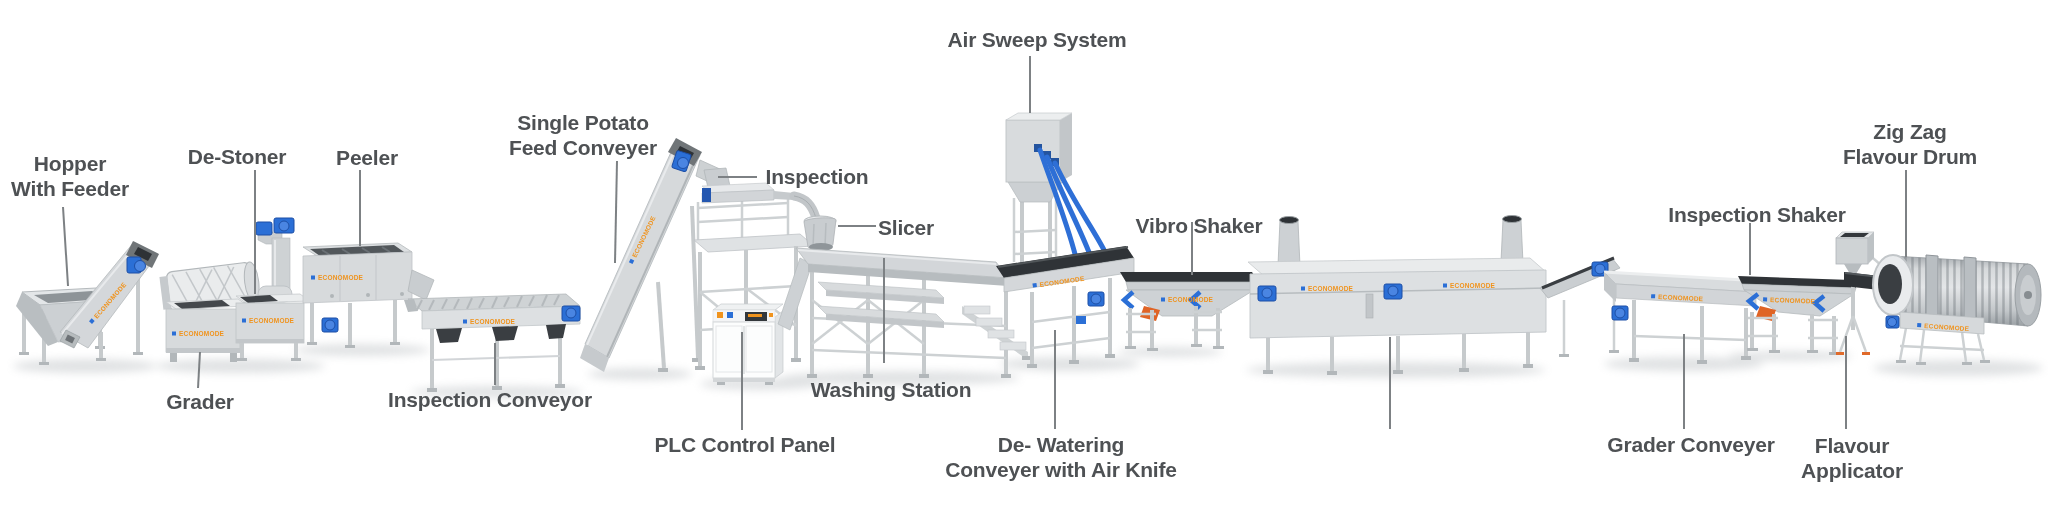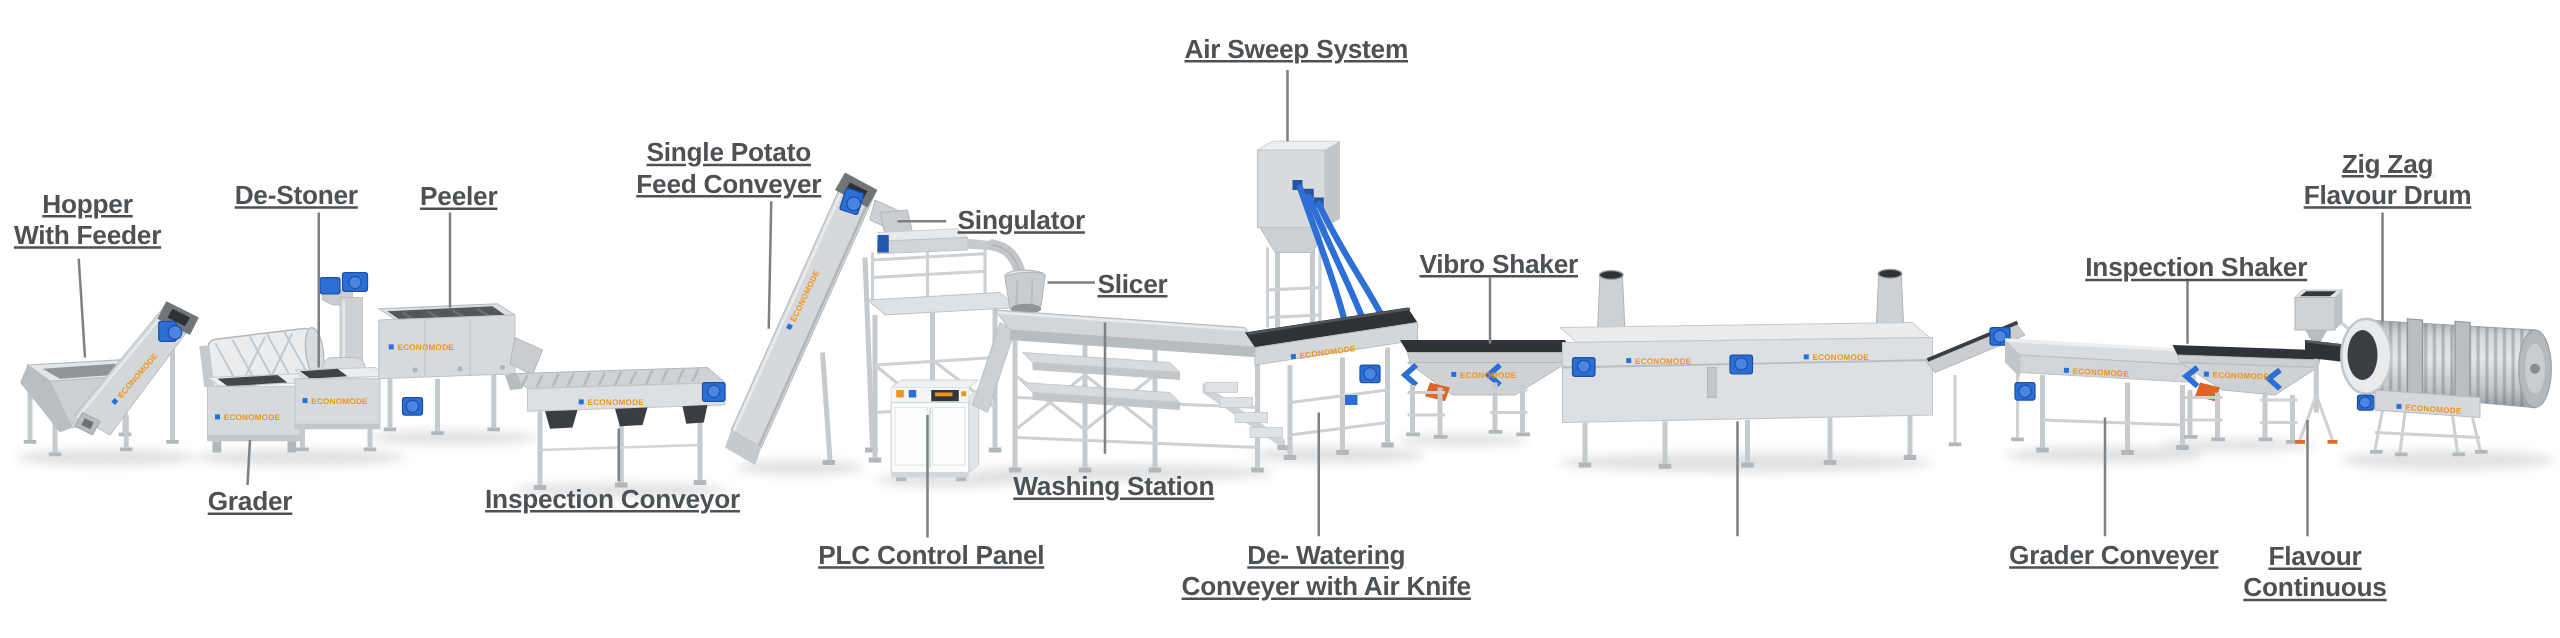--- a/index.html
+++ b/index.html
@@ -1,20 +1,20 @@
 <!DOCTYPE html>
 <html><head>
 <meta charset="utf-8">
 <style>
   html,body{margin:0;padding:0;background:#ffffff;}
   .stage{position:relative;width:2048px;height:510px;background:#ffffff;overflow:hidden;
          font-family:"Liberation Sans",sans-serif;}
   svg.scene{position:absolute;left:0;top:0;}
   .label{position:absolute;transform:translateX(-50%);text-align:center;white-space:pre-line;
-         font-weight:bold;font-size:21px;line-height:25px;color:#4e5154;letter-spacing:-0.2px;text-decoration:underline;}
+         font-weight:bold;font-size:21px;line-height:25px;color:#4e5154;letter-spacing:-0.2px;}
   
   .top{fill:#ebedee;stroke:#c6cacd;stroke-width:0.8;}
   .front{fill:#d7dadc;stroke:#bfc3c6;stroke-width:0.8;}
   .dk{fill:#3a3e42;}
   .belt{fill:#2f3337;}
   .leg{stroke:#c6cacc;stroke-width:4;}
   .legT{stroke:#cdd1d3;stroke-width:2.5;}
   .rail{stroke:#d2d5d8;stroke-width:2;}
   .foot{fill:#b2b7ba;}
   .mot{fill:#2b6fd6;stroke:#1d4fa6;stroke-width:1;}
@@ -521,27 +521,27 @@
 </svg>
 
 <div class="label" style="left:70px;top:151px;">Hopper
 With Feeder</div>
 <div class="label" style="left:237px;top:144px;">De-Stoner</div>
 <div class="label" style="left:367px;top:145px;">Peeler</div>
 <div class="label" style="left:200px;top:389px;">Grader</div>
 <div class="label" style="left:490px;top:387px;">Inspection Conveyor</div>
 <div class="label" style="left:583px;top:110px;">Single Potato
 Feed Conveyer</div>
-<div class="label" style="left:817px;top:164px;">Singulator</div>
+<div class="label" style="left:817px;top:164px;">Inspection</div>
 <div class="label" style="left:906px;top:215px;text-align:center;">Slicer</div>
 <div class="label" style="left:891px;top:377px;">Washing Station</div>
 <div class="label" style="left:745px;top:432px;">PLC Control Panel</div>
 <div class="label" style="left:1037px;top:27px;">Air Sweep System</div>
 <div class="label" style="left:1061px;top:432px;">De- Watering
 Conveyer with Air Knife</div>
-<div class="label" style="left:1199px;top:199px;">Vibro Shaker</div>
+<div class="label" style="left:1199px;top:213px;">Vibro Shaker</div>
 <div class="label" style="left:1691px;top:432px;">Grader Conveyer</div>
 <div class="label" style="left:1757px;top:202px;">Inspection Shaker</div>
 <div class="label" style="left:1852px;top:433px;">Flavour
-Continuous</div>
+Applicator</div>
 <div class="label" style="left:1910px;top:119px;">Zig Zag
 Flavour Drum</div>
 </div>
 
 </body></html>

